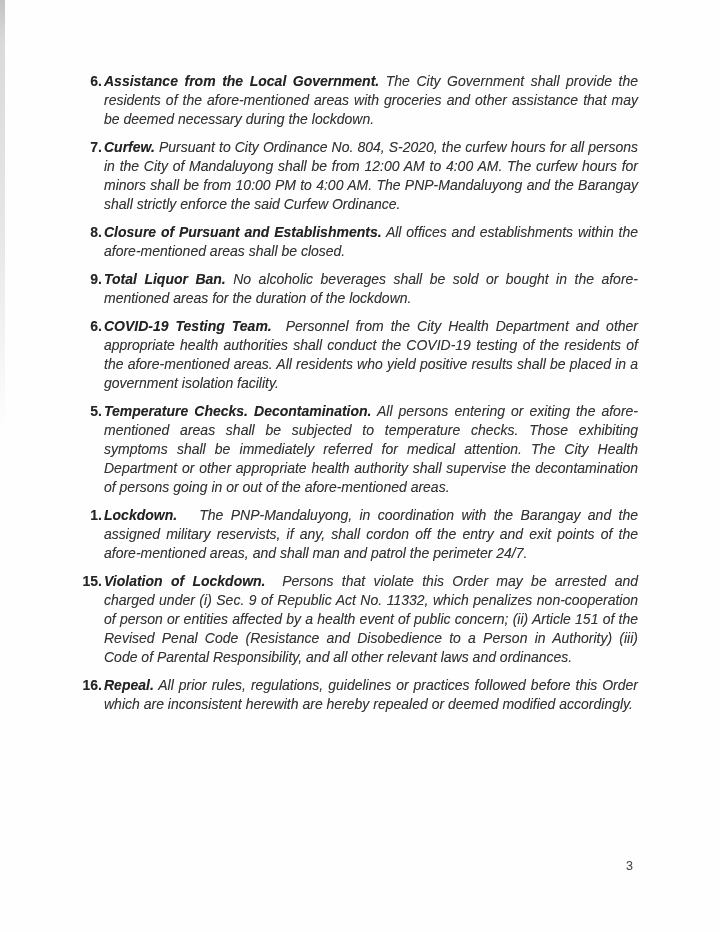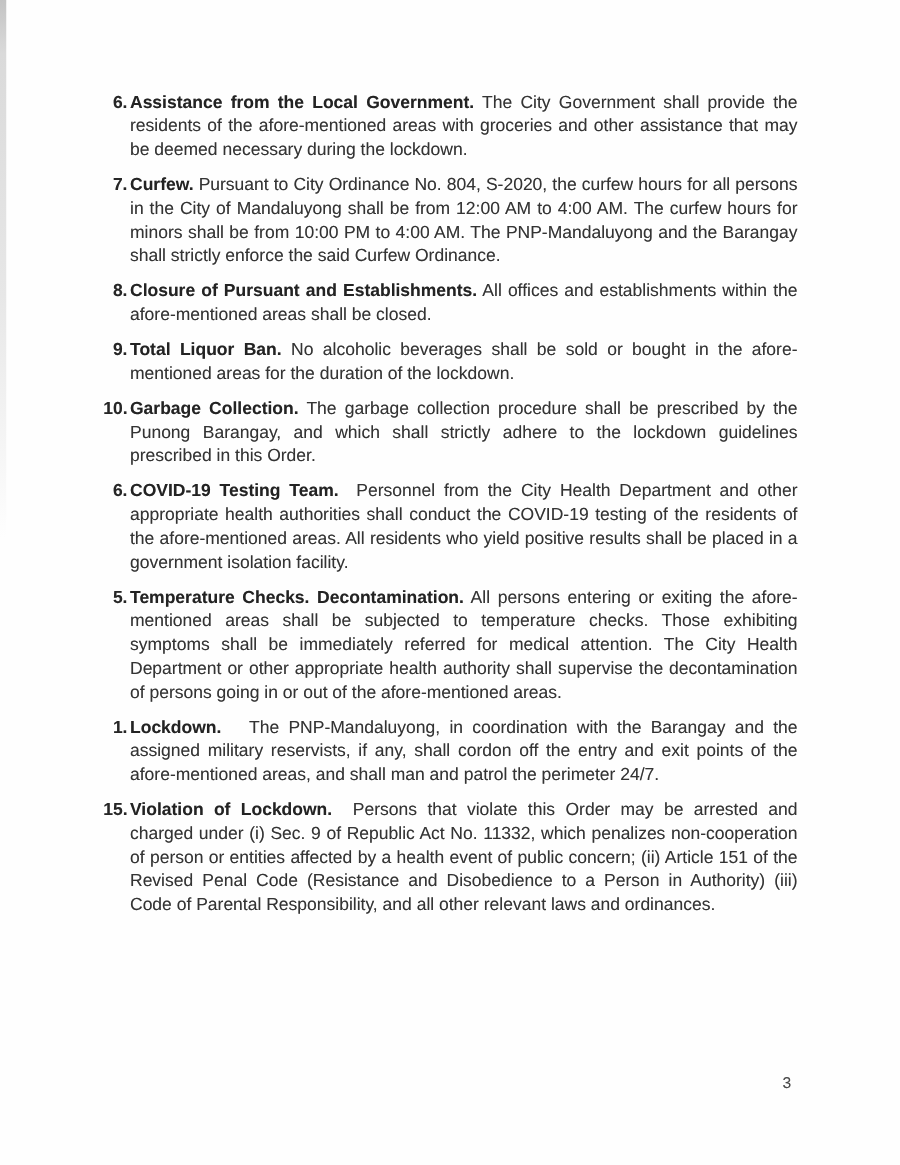--- a/index.html
+++ b/index.html
@@ -54,20 +54,21 @@
     text-align: right;
     padding-right: 2px;
     box-sizing: border-box;
     font-weight: bold;
     color: #262626;
   }
   .txt {
     flex: 1;
     margin: 0;
     text-align: justify;
+    font-style: italic;
   }
   .title {
     font-weight: bold;
     color: #232323;
   }
   .body {
     color: #343434;
   }
   .page-number {
     position: absolute;
@@ -97,24 +98,20 @@
   <li class="doc-item">
         <span class="num">8.</span>
         <p class="txt"><b class="title">Closure of Pursuant and Establishments.</b> <span class="body">All offices and establishments within the afore-mentioned areas shall be closed.</span></p>
       </li>
 
   <li class="doc-item">
         <span class="num">9.</span>
         <p class="txt"><b class="title">Total Liquor Ban.</b> <span class="body">No alcoholic beverages shall be sold or bought in the afore-mentioned areas for the duration of the lockdown.</span></p>
       </li>
 
-  <li class="doc-item">
-        <span class="num">10.</span>
-        <p class="txt"><b class="title">Garbage Collection.</b> <span class="body">The garbage collection procedure shall be prescribed by the Punong Barangay, and which shall strictly adhere to the lockdown guidelines prescribed in this Order.</span></p>
-      </li>
 
 
   <li class="doc-item">
         <span class="num">6.</span>
         <p class="txt"><b class="title">COVID-19 Testing Team.</b> <span class="body">&nbsp;Personnel from the City Health Department and other appropriate health authorities shall conduct the COVID-19 testing of the residents of the afore-mentioned areas. All residents who yield positive results shall be placed in a government isolation facility.</span></p>
       </li>
 
   <li class="doc-item">
         <span class="num">5.</span>
         <p class="txt"><b class="title">Temperature Checks. Decontamination.</b> <span class="body">All persons entering or exiting the afore-mentioned areas shall be subjected to temperature checks. Those exhibiting symptoms shall be immediately referred for medical attention. The City Health Department or other appropriate health authority shall supervise the decontamination of persons going in or out of the afore-mentioned areas.</span></p>
@@ -123,15 +120,19 @@
   <li class="doc-item">
         <span class="num">1.</span>
         <p class="txt"><b class="title">Lockdown.</b> <span class="body">&nbsp;&nbsp;The PNP-Mandaluyong, in coordination with the Barangay and the assigned military reservists, if any, shall cordon off the entry and exit points of the afore-mentioned areas, and shall man and patrol the perimeter 24/7.</span></p>
       </li>
 
   <li class="doc-item">
         <span class="num">15.</span>
         <p class="txt"><b class="title">Violation of Lockdown.</b> <span class="body">&nbsp;Persons that violate this Order may be arrested and charged under (i) Sec. 9 of Republic Act No. 11332, which penalizes non-cooperation of person or entities affected by a health event of public concern; (ii) Article 151 of the Revised Penal Code (Resistance and Disobedience to a Person in Authority) (iii) Code of Parental Responsibility, and all other relevant laws and ordinances.</span></p>
       </li>
 
+  <li class="doc-item">
+        <span class="num">16.</span>
+        <p class="txt"><b class="title">Repeal.</b> <span class="body">All prior rules, regulations, guidelines or practices followed before this Order which are inconsistent herewith are hereby repealed or deemed modified accordingly.</span></p>
+      </li>
 </ol>
   <div class="page-number">3</div>
 </div>
 
 </body></html>

